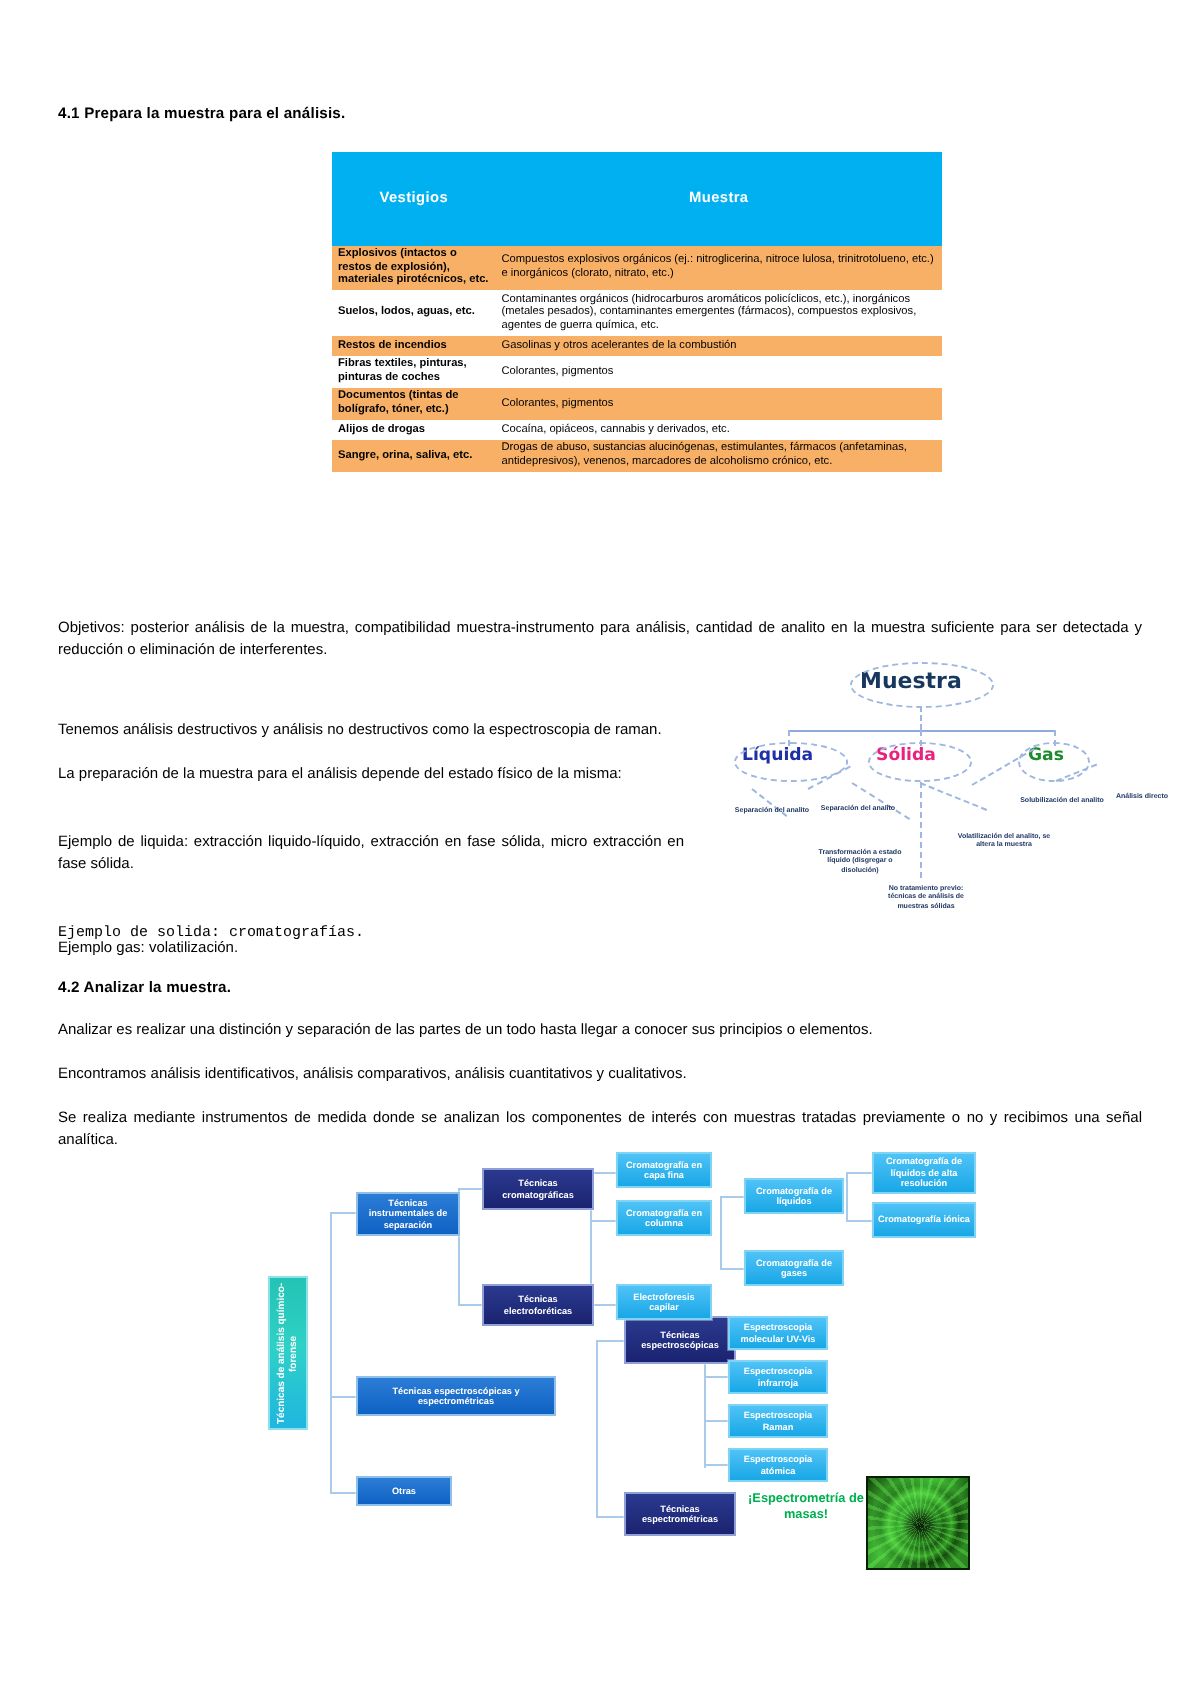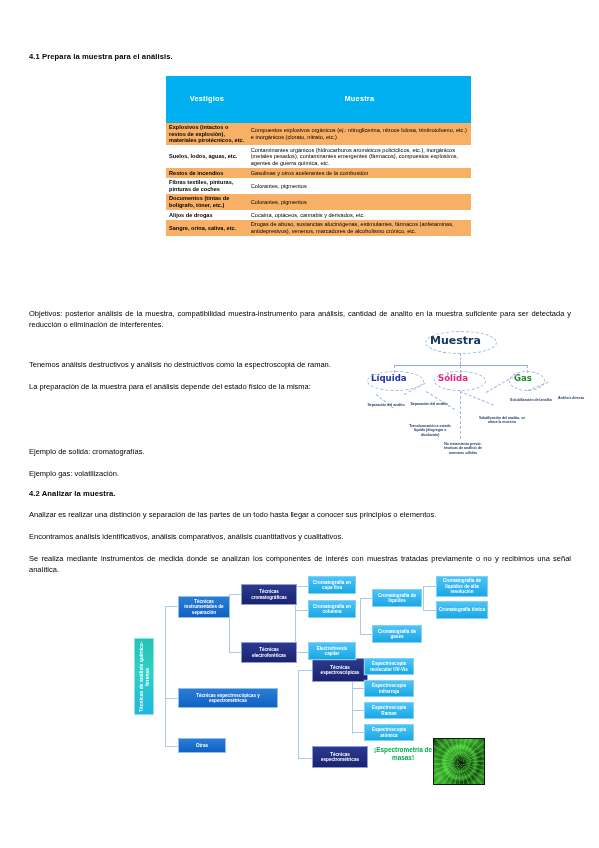--- a/index.html
+++ b/index.html
@@ -133,22 +133,23 @@
       </tr>
     </tbody>
   </table>
 
   <div class="para" style="left:29px;top:308px;width:542px;">Objetivos: posterior análisis de la muestra, compatibilidad muestra-instrumento para análisis, cantidad de analito en la muestra suficiente para ser detectada y reducción o eliminación de interferentes.</div>
 
   <div class="para" style="left:29px;top:381px;width:313px;">La preparación de la muestra para el análisis depende del estado físico de la misma:</div>
 
   <div class="para" style="left:29px;top:359px;width:313px;">Tenemos análisis destructivos y análisis no destructivos como la espectroscopia de raman.</div>
 
-
-  <div class="para nojust" style="left:29px;top:446px;width:313px;">Ejemplo de solida: cromatografías.</div>
+  <div class="para" style="left:29px;top:415px;width:313px;">Ejemplo de liquida: extracción liquido-líquido, extracción en fase sólida, micro extracción en fase sólida.</div>
+
+  <div class="para nojust" style="left:29px;top:462px;width:313px;font-family:Liberation Mono, monospace;">Ejemplo de solida: cromatografías.</div>
 
   <div class="para nojust" style="left:29px;top:468px;width:313px;">Ejemplo gas: volatilización.</div>
 
   <div class="h-sec" style="left:29px;top:489px;text-align:right;">4.2 Analizar la muestra.</div>
 
   <div class="para nojust" style="left:29px;top:509px;width:542px;">Analizar es realizar una distinción y separación de las partes de un todo hasta llegar a conocer sus principios o elementos.</div>
 
   <div class="para nojust" style="left:29px;top:531px;width:542px;">Encontramos análisis identificativos, análisis comparativos, análisis cuantitativos y cualitativos.</div>
 
   <div class="para" style="left:29px;top:553px;width:542px;">Se realiza mediante instrumentos de medida donde se analizan los componentes de interés con muestras tratadas previamente o no y recibimos una señal analítica.</div>

